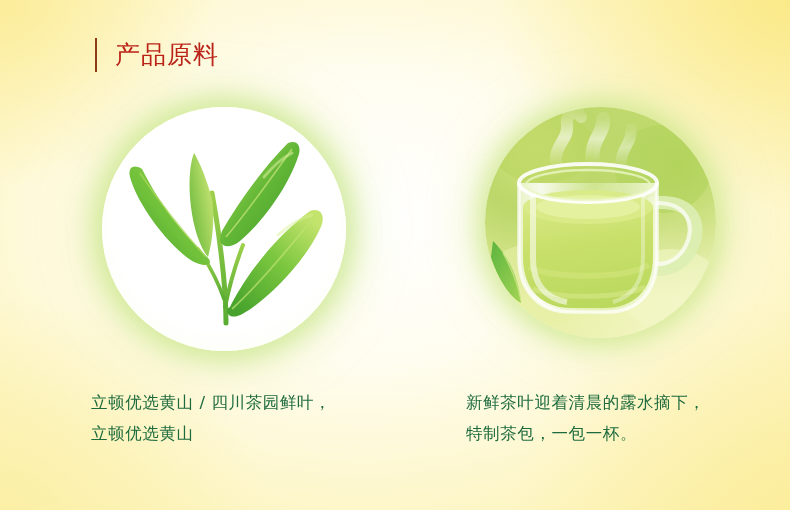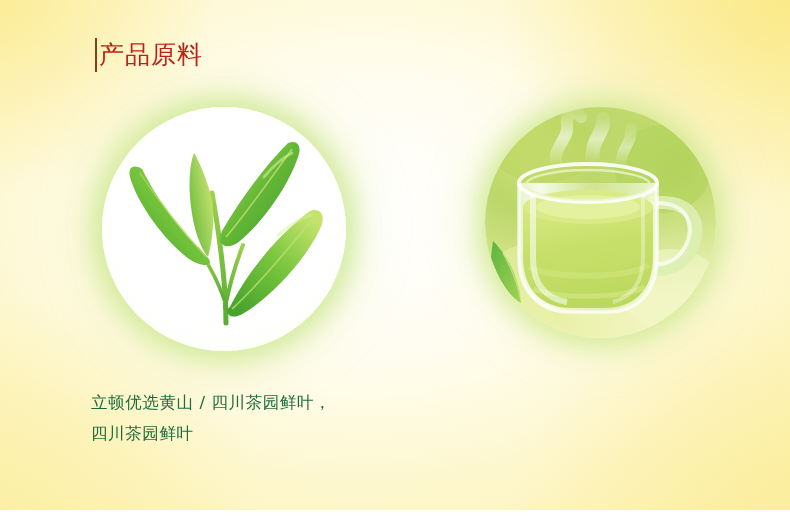--- a/index.html
+++ b/index.html
@@ -38,21 +38,21 @@
     background:radial-gradient(ellipse 380px 300px at 100% 100%, rgba(251,236,150,.75) 0%, rgba(251,236,150,0) 74%);
   }
   .bg-bottom-strip{
     position:absolute;left:0;right:0;bottom:0;height:8px;
     background:#ffffff;
   }
 
   
   .heading{
     position:absolute;left:95px;top:38px;
-    display:flex;align-items:center;gap:2px;
+    display:flex;align-items:center;gap:18px;
   }
   .heading-bar{
     width:2px;height:34px;
     background:#8d3a16;
     flex:0 0 auto;
   }
   .heading-text{
     font-size:25px;
     line-height:34px;
     letter-spacing:1px;
@@ -234,20 +234,22 @@
 
         <path d="M34 76 L34 150 C34 186 56 205 85 205 L122 205 C152 205 172 186 172 150 L172 76" fill="none" stroke="#ffffff" stroke-width="3.5" opacity=".75"></path>
         <path d="M48 86 L48 152 C48 178 62 192 82 195" stroke="#ffffff" stroke-width="6" fill="none" opacity=".55"></path>
         <path d="M158 88 L158 150 C158 176 146 190 128 195" stroke="#ffffff" stroke-width="4" fill="none" opacity=".35"></path>
       </svg>
     </div>
   </div>
 
   <div class="caption caption-left">
     <span class="line">立顿优选黄山 / 四川茶园鲜叶，</span>
-    <span class="line">四川茶园鲜叶</span>
+    <span class="line">立顿优选黄山</span>
   </div>
 
   <div class="caption caption-right">
+    <span class="line">新鲜茶叶迎着清晨的露水摘下，</span>
+    <span class="line">特制茶包，一包一杯。</span>
   </div>
 
   <div class="bg-bottom-strip"></div>
 </div>
 
 </body></html>

